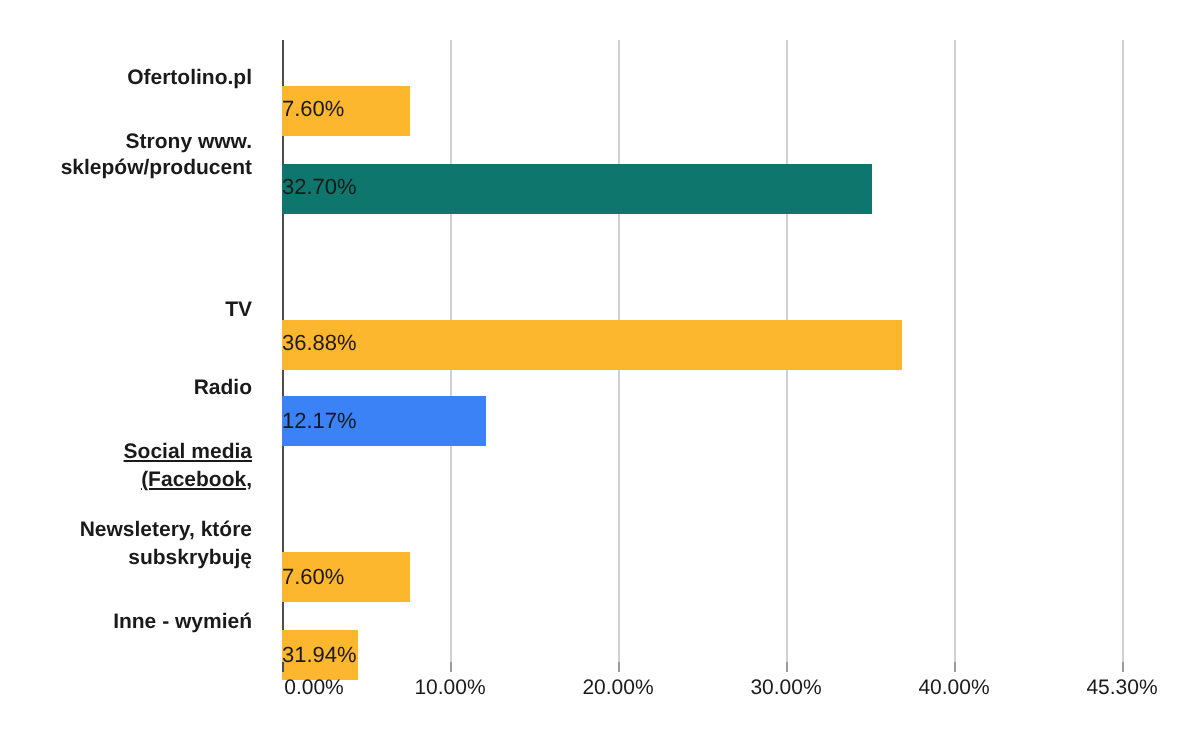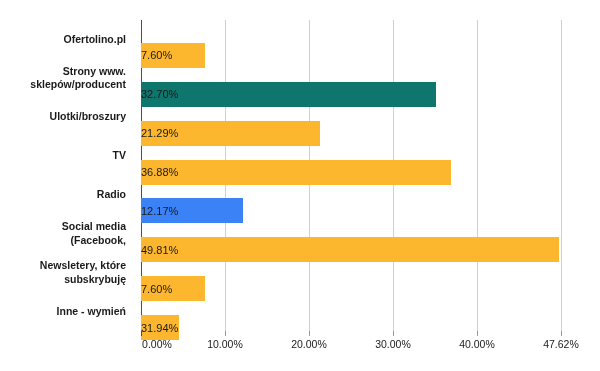--- a/index.html
+++ b/index.html
@@ -134,31 +134,28 @@
 <div id="chart-root">
 
   <div id="cat-labels">
       <div class="cat-cell" style="top: 0px; height: 38.875px;">
         <span style="color: rgb(26, 26, 26);">Ofertolino.pl</span>
       </div>
       <div class="cat-cell" style="top: 38.875px; height: 38.875px;">
         <span style="color: rgb(26, 26, 26);">Strony www.
 sklepów/producent</span>
       </div>
-      <div class="cat-cell" style="top: 77.75px; height: 38.875px;">
-        <span style="color: rgb(26, 26, 26);">Ulotki/broszury</span>
-      </div>
       <div class="cat-cell" style="top: 116.625px; height: 38.875px;">
         <span style="color: rgb(26, 26, 26);">TV</span>
       </div>
       <div class="cat-cell" style="top: 155.5px; height: 38.875px;">
         <span style="color: rgb(26, 26, 26);">Radio</span>
       </div>
       <div class="cat-cell" style="top: 194.375px; height: 38.875px;">
-        <span style="color: rgb(26, 26, 26);">Social media
+        <span style="color: rgb(26, 26, 26); text-decoration: underline;">Social media
 (Facebook,</span>
       </div>
       <div class="cat-cell" style="top: 233.25px; height: 38.875px;">
         <span style="color: rgb(26, 26, 26);">Newsletery, które
 subskrybuję</span>
       </div>
       <div class="cat-cell" style="top: 272.125px; height: 38.875px;">
         <span style="color: rgb(26, 26, 26);">Inne - wymień</span>
       </div>
     </div>
@@ -173,38 +170,28 @@
       <div class="bar-row" style="top: 0px; height: 38.875px;">
         <div class="bar" title="Ofertolino.pl: 7.60%" style="width: 63.84px; background: rgb(252, 183, 46); top: 6.9375px;">
           <span class="bar-value">7.60%</span>
         </div>
       </div>
       <div class="bar-row" style="top: 38.875px; height: 38.875px;">
         <div class="bar" title="Strony www. sklepów/producent: 32.70%" style="width: 295px; background: #0f766e; top: 6.9375px;">
           <span class="bar-value">32.70%</span>
         </div>
       </div>
-      <div class="bar-row" style="top: 77.75px; height: 38.875px;">
-        <div class="bar" title="Ulotki/broszury: 21.29%" style="width: 178.836px; background: rgb(252, 183, 46); top: 6.9375px;">
-          <span class="bar-value">21.29%</span>
-        </div>
-      </div>
       <div class="bar-row" style="top: 116.625px; height: 38.875px; text-decoration: underline;">
         <div class="bar" title="TV: 36.88%" style="width: 309.792px; background: rgb(252, 183, 46); top: 6.9375px;">
           <span class="bar-value">36.88%</span>
         </div>
       </div>
       <div class="bar-row" style="top: 155.5px; height: 38.875px;">
         <div class="bar" title="Radio: 12.17%" style="width: 102.228px; background: #3b82f6; top: 6.9375px;">
           <span class="bar-value">12.17%</span>
-        </div>
-      </div>
-      <div class="bar-row" style="top: 194.375px; height: 38.875px;">
-        <div class="bar" title="Social media (Facebook,: 49.81%" style="width: 418.404px; background: rgb(252, 183, 46); top: 6.9375px;">
-          <span class="bar-value">49.81%</span>
         </div>
       </div>
       <div class="bar-row" style="top: 233.25px; height: 38.875px;">
         <div class="bar" title="Newsletery, które subskrybuję: 7.60%" style="width: 63.84px; background: rgb(252, 183, 46); top: 6.9375px;">
           <span class="bar-value">7.60%</span>
         </div>
       </div>
       <div class="bar-row" style="top: 272.125px; height: 38.875px;">
         <div class="bar" title="Inne - wymień: 4.56%" style="width: 38.304px; background: rgb(252, 183, 46); top: 6.9375px;">
           <span class="bar-value">31.94%</span>
@@ -220,16 +207,16 @@
       <div class="tick-mark" style="left: 336px;"></div>
       <div class="tick-mark" style="left: 420px;"></div>
     </div>
 
   <div id="x-axis-labels">
       <div class="tick-label" style="left: 16px; color: rgb(26, 26, 26);">0.00%</div>
       <div class="tick-label" style="left: 84px; color: rgb(26, 26, 26);">10.00%</div>
       <div class="tick-label" style="left: 168px; color: rgb(26, 26, 26);">20.00%</div>
       <div class="tick-label" style="left: 252px; color: rgb(26, 26, 26);">30.00%</div>
       <div class="tick-label" style="left: 336px; color: rgb(26, 26, 26);">40.00%</div>
-      <div class="tick-label" style="left: 420px; color: rgb(26, 26, 26);">47.62%</div>
+      <div class="tick-label" style="left: 420px; color: rgb(26, 26, 26);">45.30%</div>
     </div>
 
 </div>
 
 </body></html>

